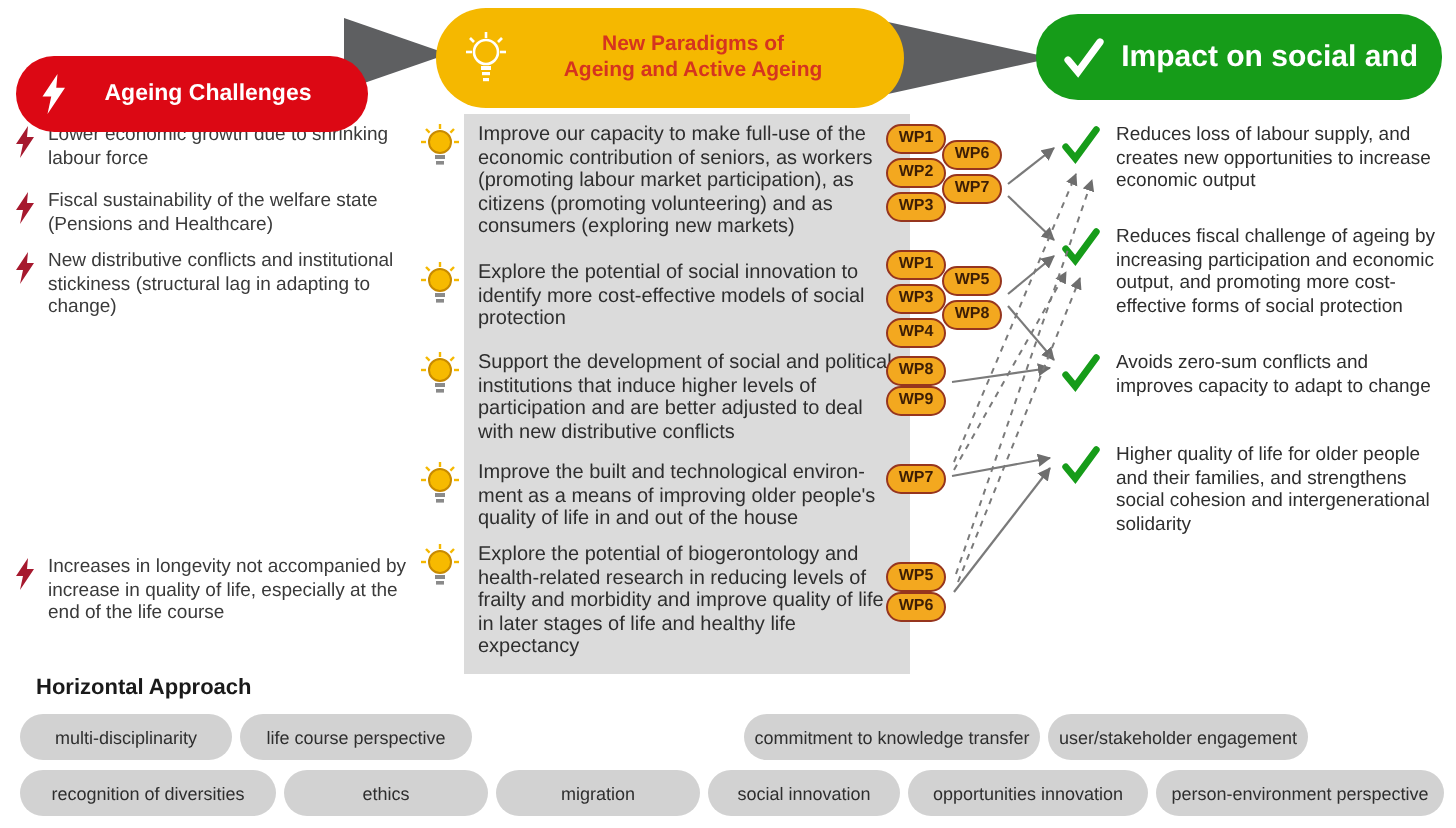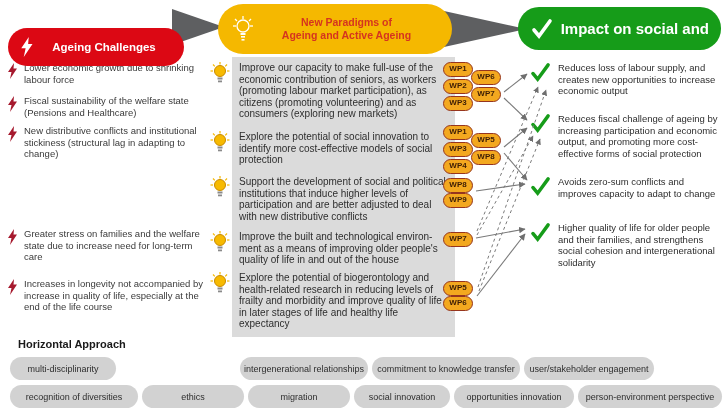--- a/index.html
+++ b/index.html
@@ -109,26 +109,20 @@
     <span class="bolt"><svg width="10" height="16" viewBox="0 0 10 16">
           <polygon points="6,0 0,9 3.5,9 2,16 9,5.5 5.5,5.5" fill="#A6192E"></polygon>
         </svg></span>
     <span class="txt">Fiscal sustainability of the welfare state (Pensions and Healthcare)</span>
   </div>
   <div class="challenge" style="top:125px">
     <span class="bolt"><svg width="10" height="16" viewBox="0 0 10 16">
           <polygon points="6,0 0,9 3.5,9 2,16 9,5.5 5.5,5.5" fill="#A6192E"></polygon>
         </svg></span>
     <span class="txt">New distributive conflicts and institutional stickiness (structural lag in adapting to change)</span>
-  </div>
-  <div class="challenge" style="top:228px">
-    <span class="bolt"><svg width="10" height="16" viewBox="0 0 10 16">
-          <polygon points="6,0 0,9 3.5,9 2,16 9,5.5 5.5,5.5" fill="#A6192E"></polygon>
-        </svg></span>
-    <span class="txt">Greater stress on families and the welfare state due to increase need for long-term care</span>
   </div>
   <div class="challenge" style="top:278px">
     <span class="bolt"><svg width="10" height="16" viewBox="0 0 10 16">
           <polygon points="6,0 0,9 3.5,9 2,16 9,5.5 5.5,5.5" fill="#A6192E"></polygon>
         </svg></span>
     <span class="txt">Increases in longevity not accompanied by increase in quality of life, especially at the end of the life course</span>
   </div>
 
   <div class="mid-panel"></div>
 
@@ -286,21 +280,21 @@
   <div class="impact" style="top:222px">
     <span class="check-ico"><svg width="21" height="21" viewBox="0 0 22 22">
           <path d="M3,12 L8,18 L19,3" stroke="#169C19" stroke-width="3.6" fill="none" stroke-linecap="round"></path>
         </svg></span>
     <span class="txt">Higher quality of life for older people and their families, and strengthens social cohesion and intergenerational solidarity</span>
   </div>
 
   <div class="ha-title">Horizontal Approach</div>
 
   <div class="ha-pill" style="left:10px;  top:357px; width:106px">multi-disciplinarity</div>
-  <div class="ha-pill" style="left:240px; top:357px; width:128px">intergenerational relationships</div>
+  <div class="ha-pill" style="left:120px; top:357px; width:116px">life course perspective</div>
   <div class="ha-pill" style="left:372px; top:357px; width:148px">commitment to knowledge transfer</div>
   <div class="ha-pill" style="left:524px; top:357px; width:130px">user/stakeholder engagement</div>
 
   <div class="ha-pill" style="left:10px;  top:385px; width:128px">recognition of diversities</div>
   <div class="ha-pill" style="left:142px; top:385px; width:102px">ethics</div>
   <div class="ha-pill" style="left:248px; top:385px; width:102px">migration</div>
   <div class="ha-pill" style="left:354px; top:385px; width:96px">social innovation</div>
   <div class="ha-pill" style="left:454px; top:385px; width:120px">opportunities innovation</div>
   <div class="ha-pill" style="left:578px; top:385px; width:144px">person-environment perspective</div>
 

